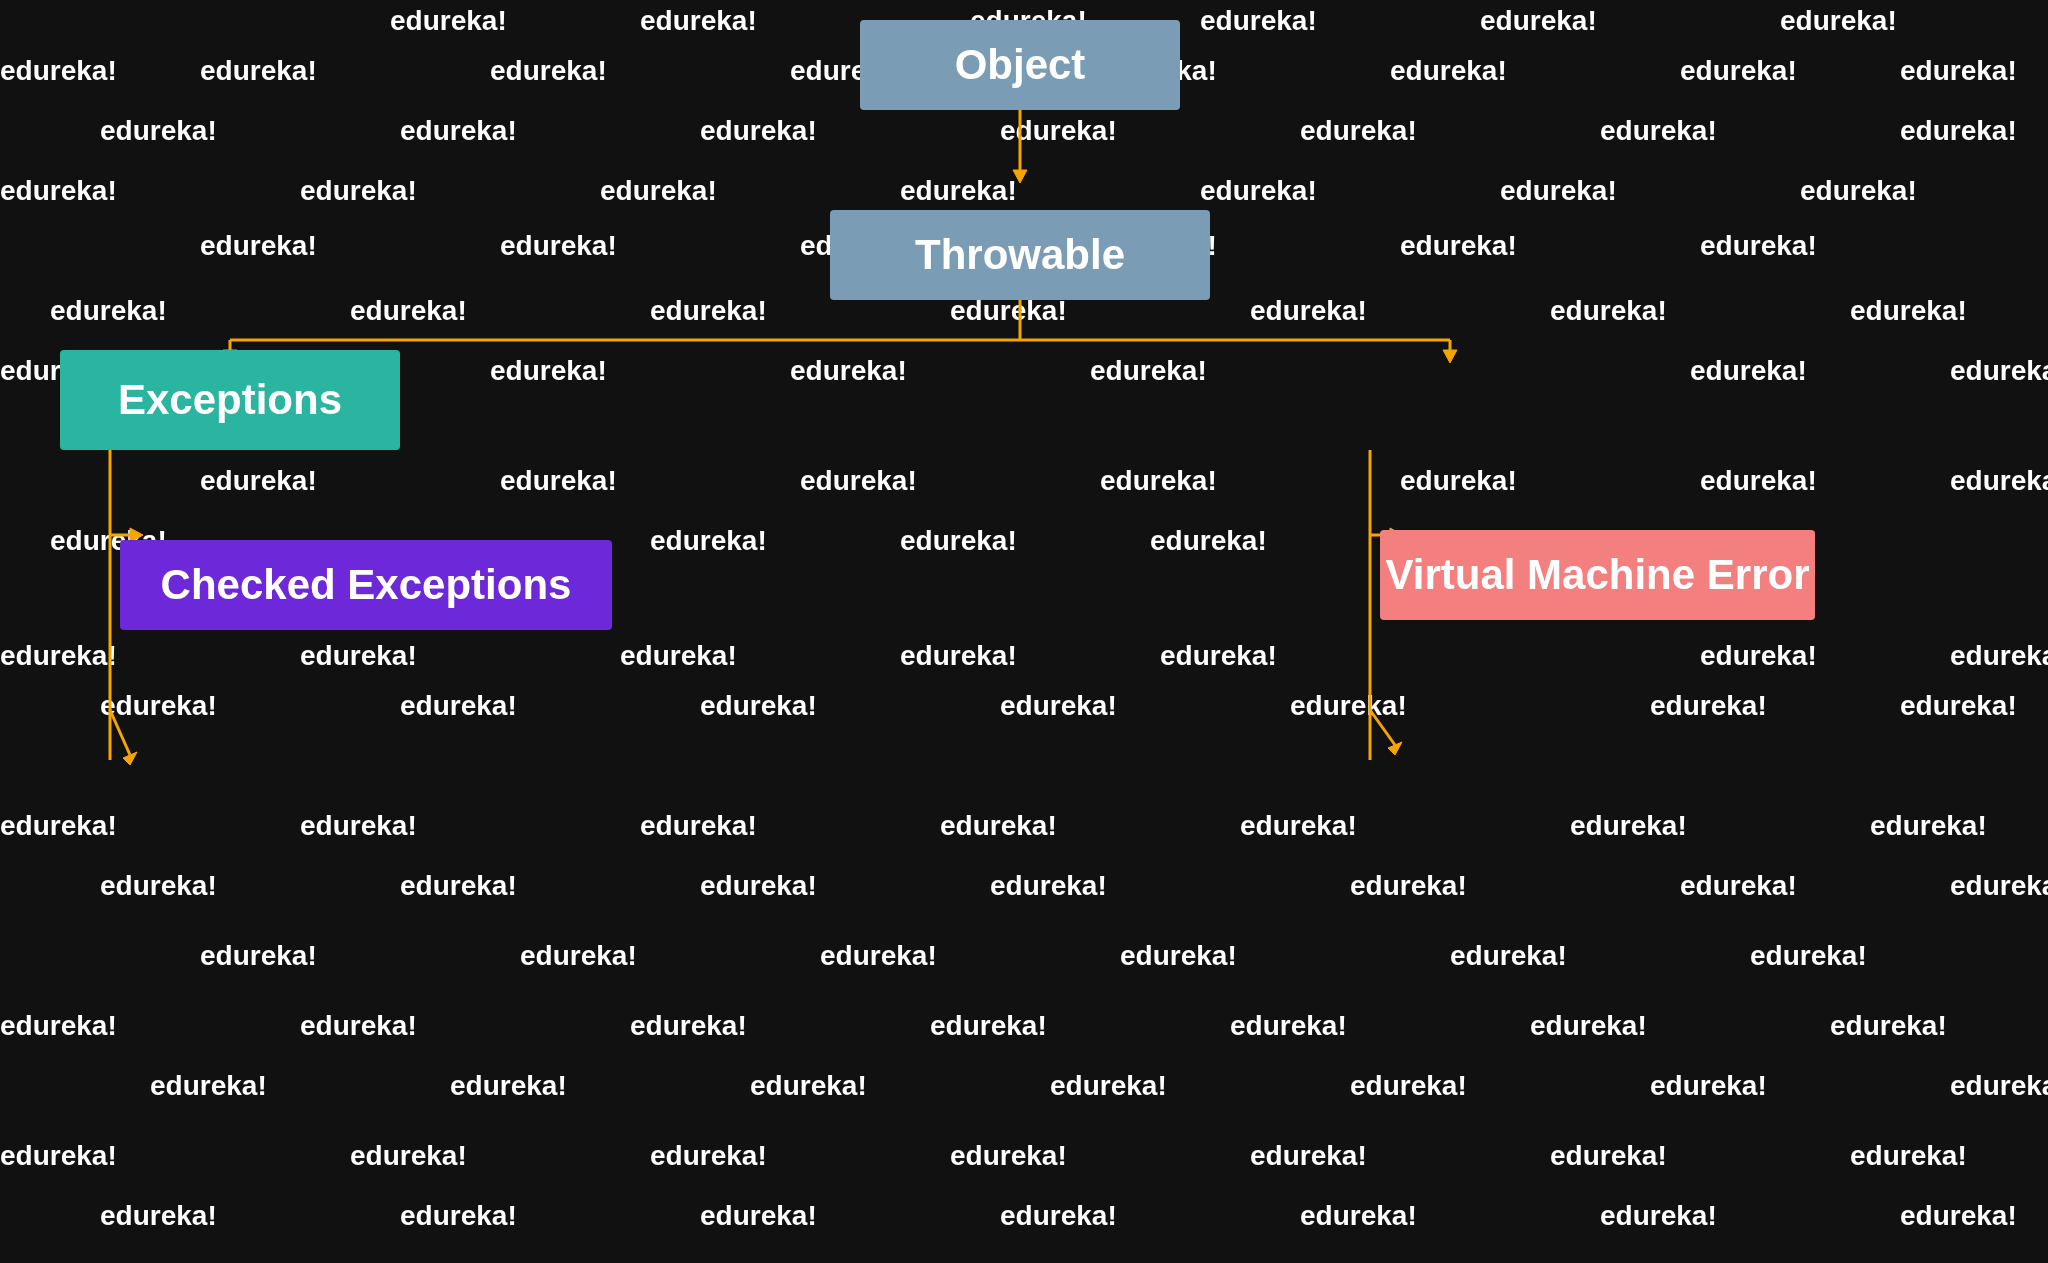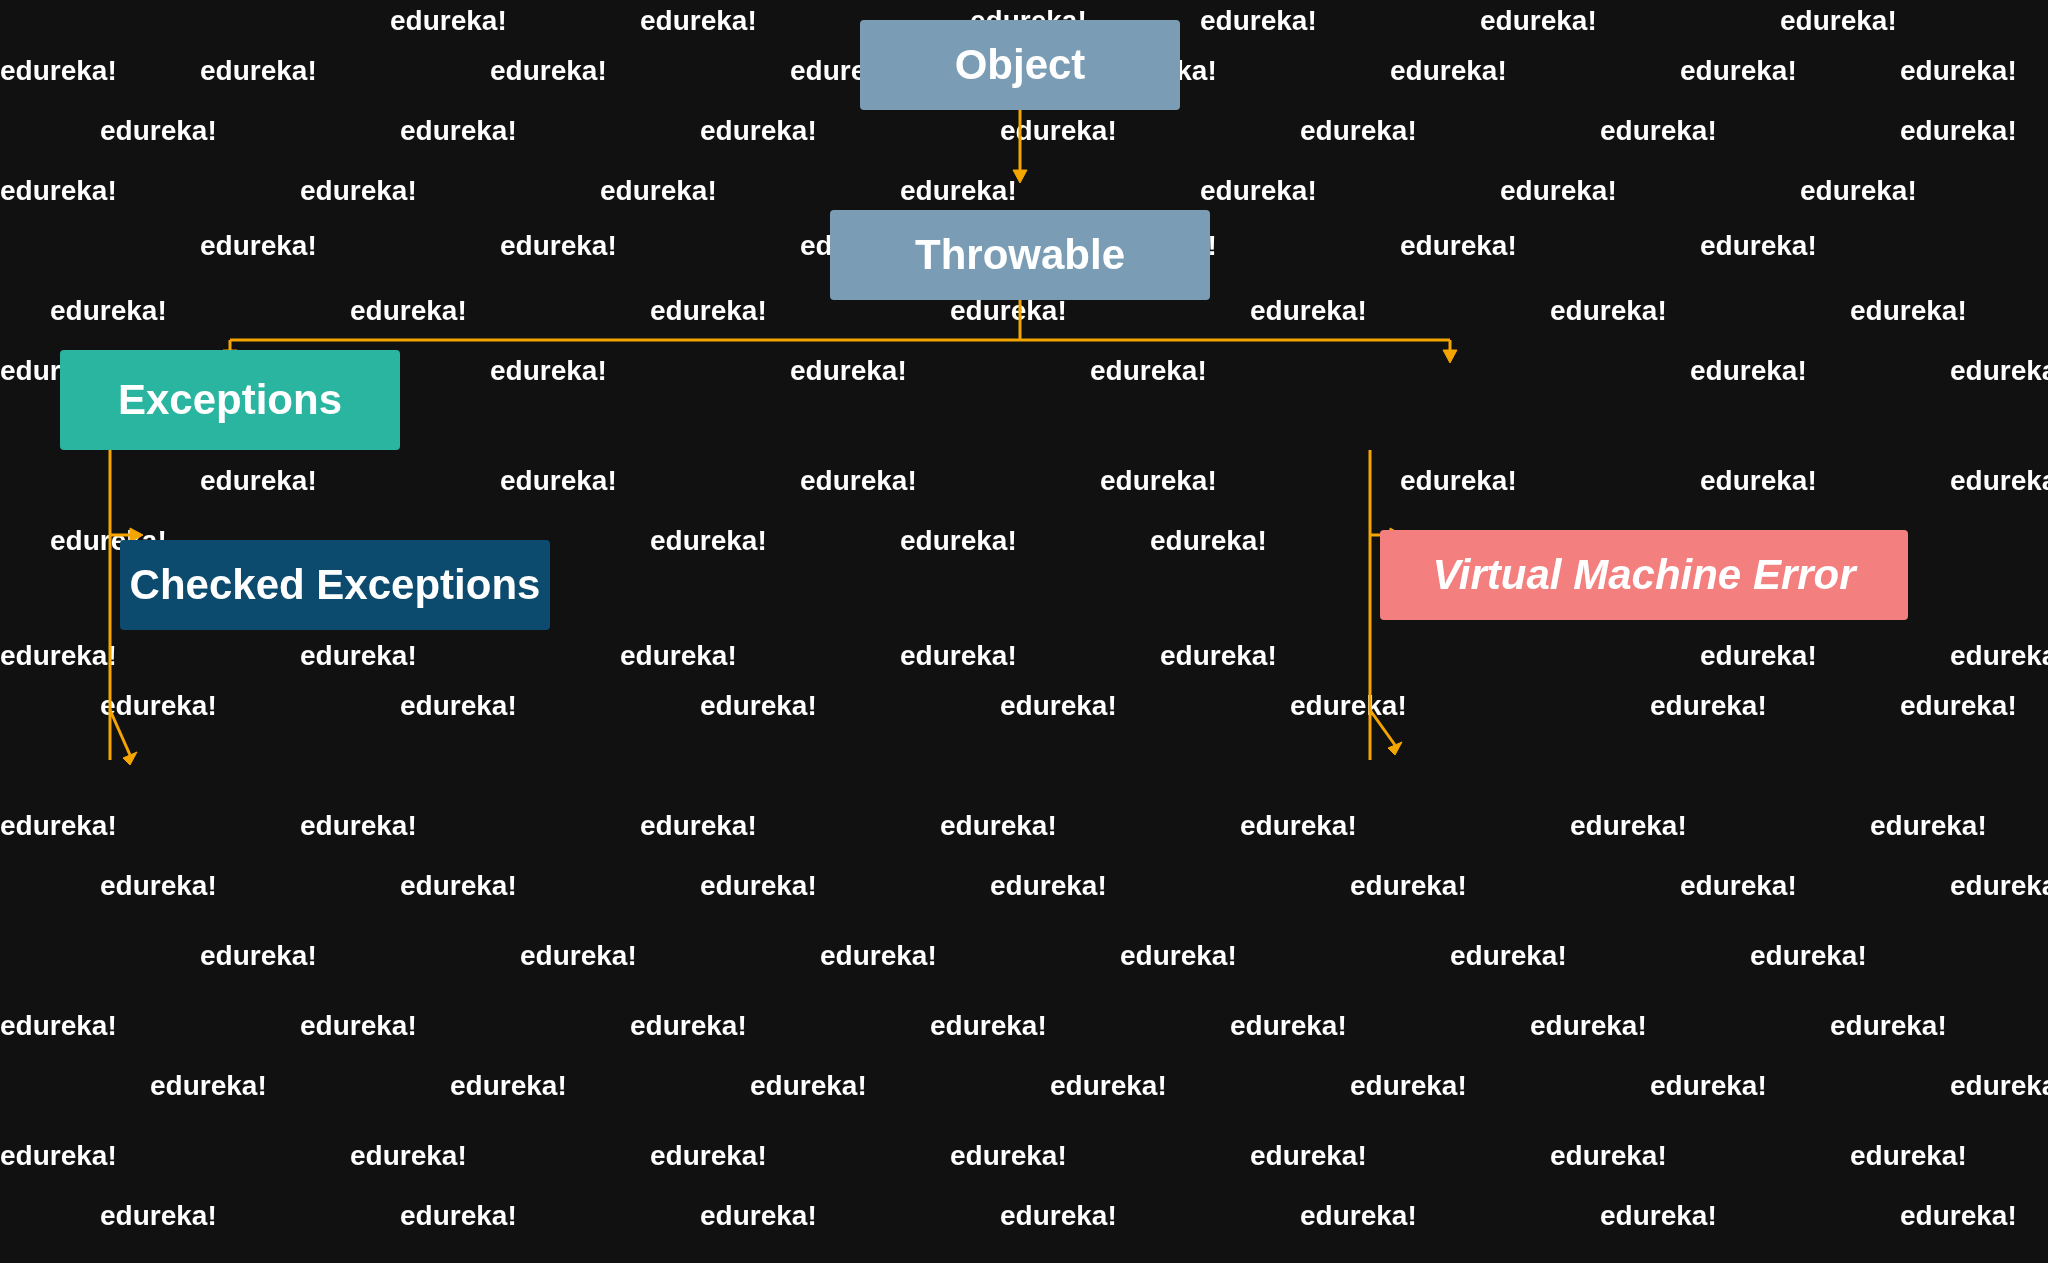--- a/index.html
+++ b/index.html
@@ -72,42 +72,41 @@
 
     .box-errors {
       background: #f47f7f;
       width: 400px;
       height: 100px;
       left: 1250px;
       top: 350px;
     }
 
     .box-checked {
-      background: #0c4a6e;
-      width: 430px;
+      background: #6d28d9;
+      width: 492px;
       height: 90px;
       left: 120px;
       top: 540px;
     }
 
     .box-unchecked {
       background: #2ab5a0;
       width: 430px;
       height: 90px;
       left: 120px;
       top: 710px;
     }
 
     .box-vme {
       background: #f47f7f;
-      width: 528px;
+      width: 435px;
       height: 90px;
       left: 1380px;
       top: 530px;
-      font-style: italic;
     }
 
     .box-assertion {
       background: #f78fa0;
       width: 400px;
       height: 90px;
       left: 1390px;
       top: 700px;
     }
 

